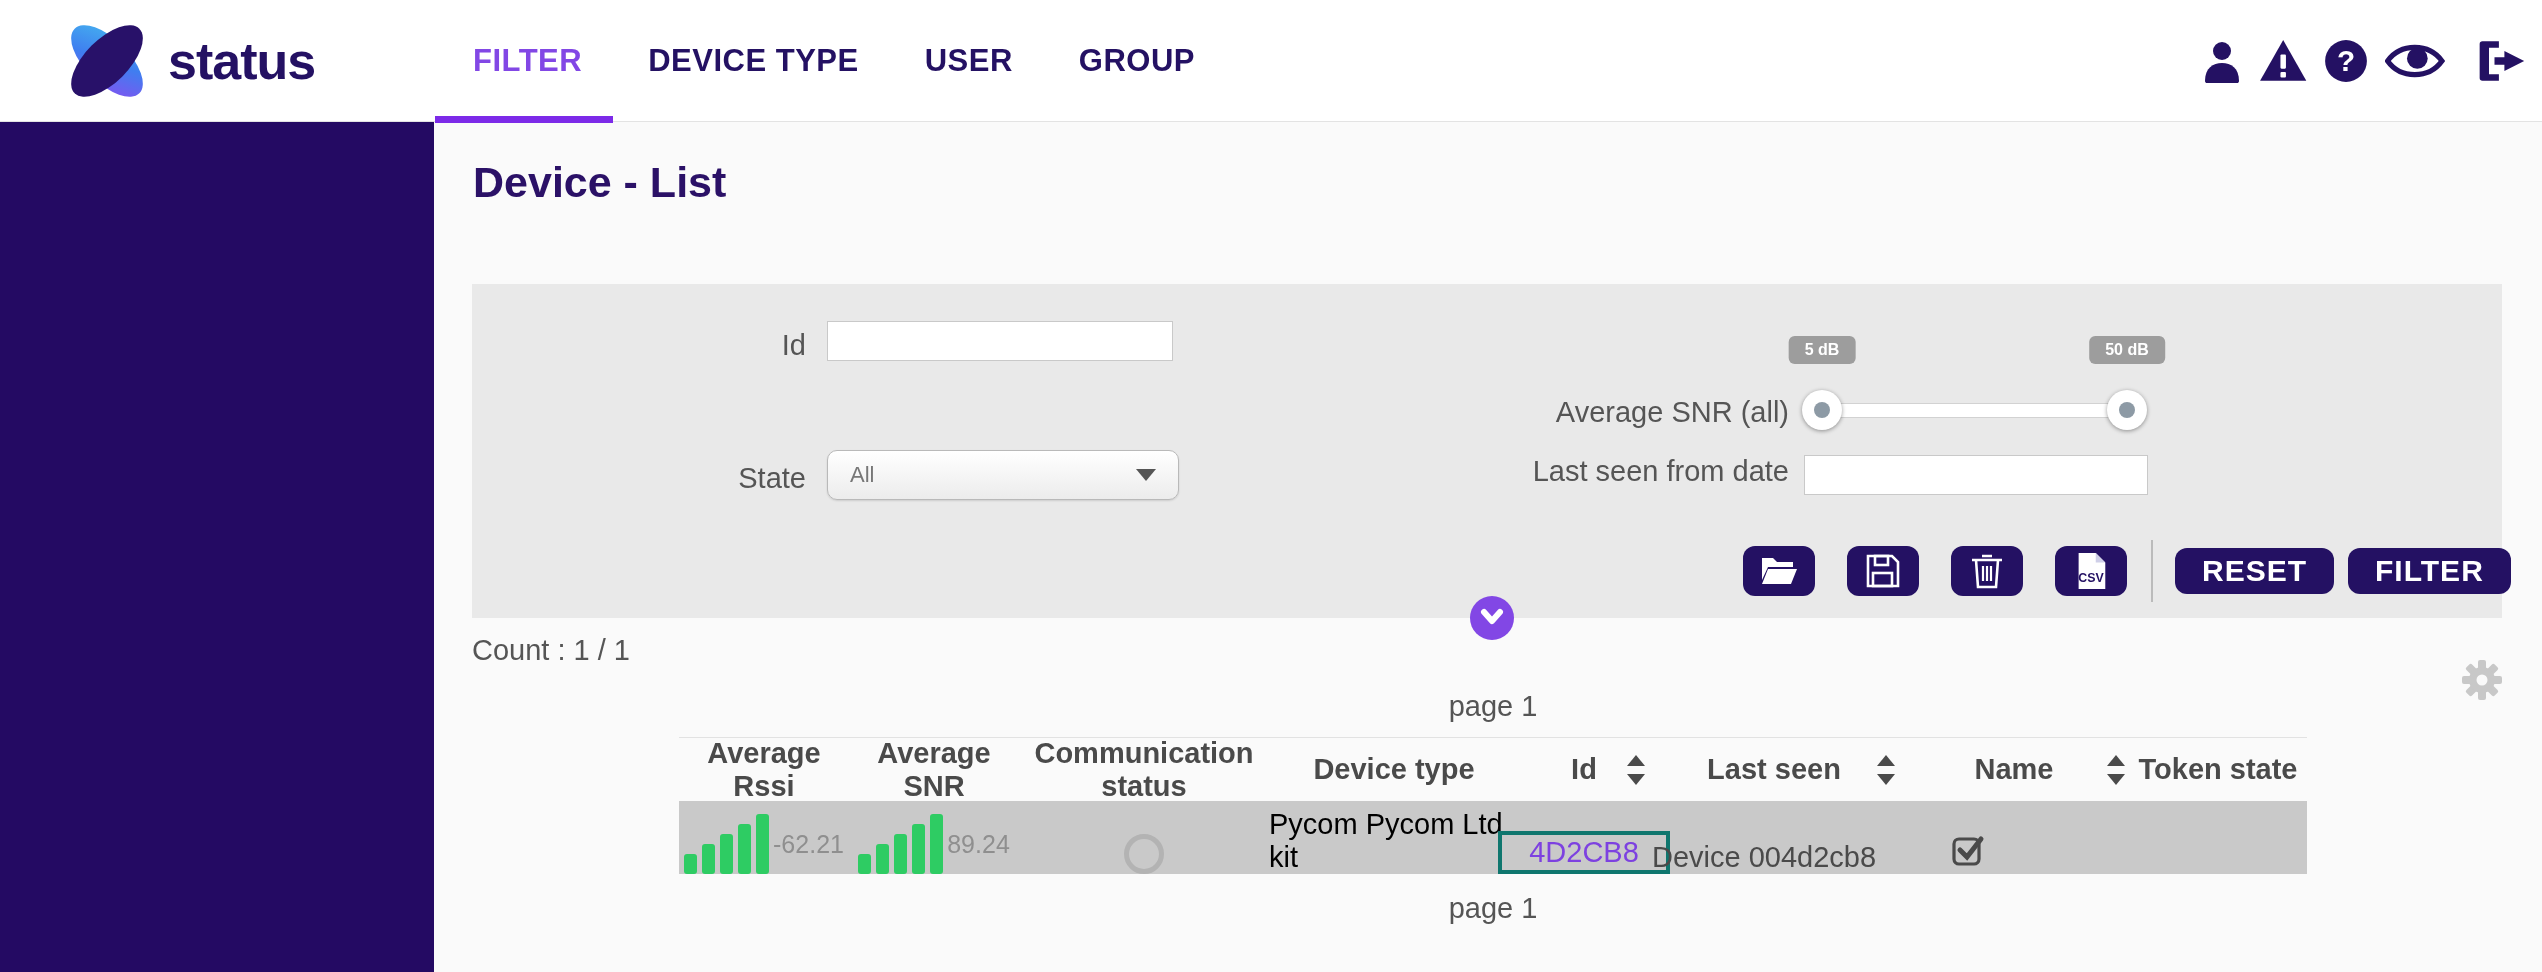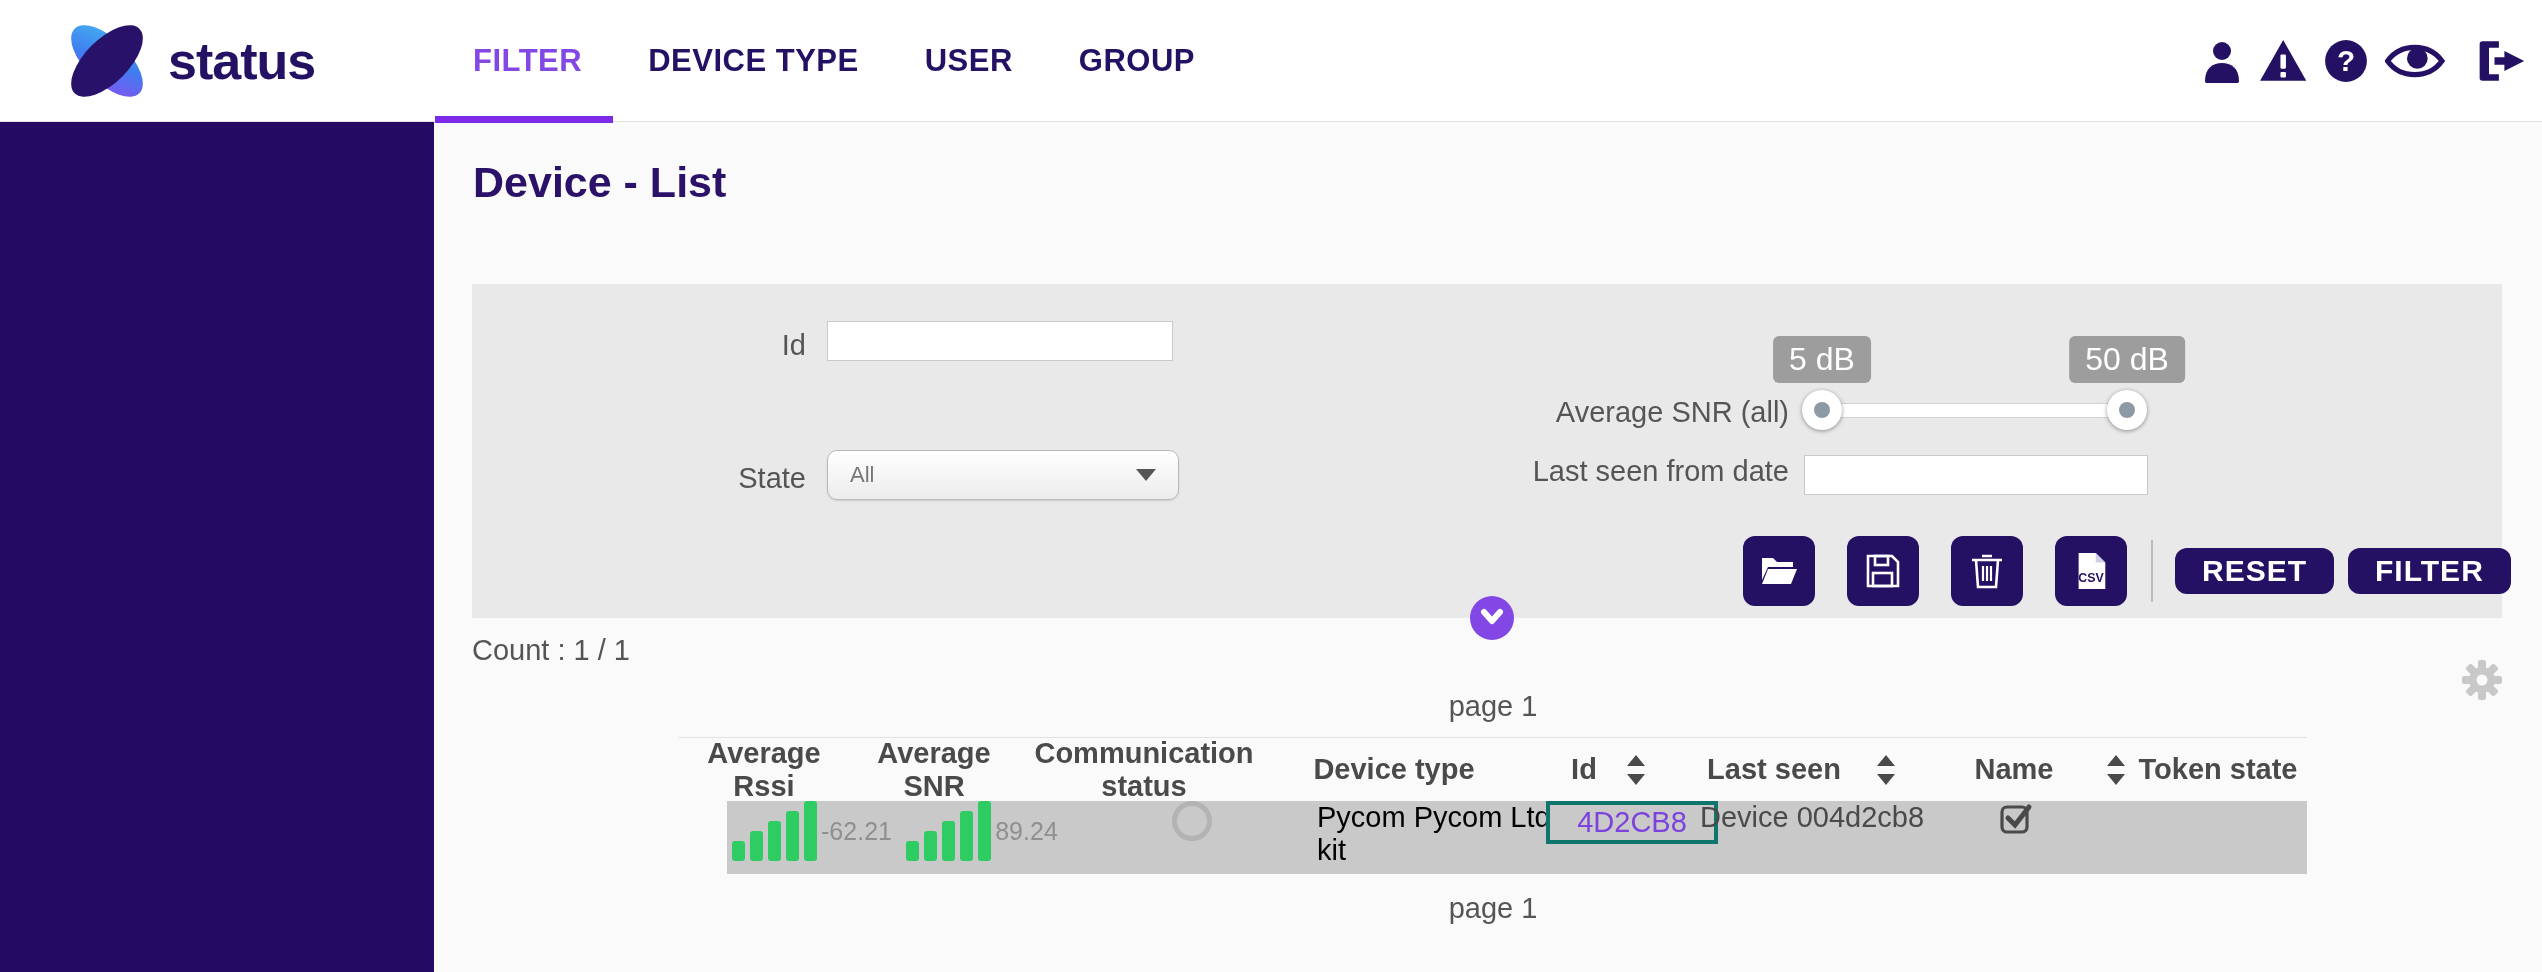--- a/index.html
+++ b/index.html
@@ -39,36 +39,36 @@
                   background:#fff; font-size:27px; color:#444; padding:0 12px; outline:none; }
   .f-state-label{ left:0; top:178px; }
   .f-state-select { position:absolute; left:355px; top:166px; width:352px; height:50px; border:1px solid #b9b9b9;
                   border-radius:10px; background:linear-gradient(#ffffff,#ececec); display:flex; align-items:center;
                   padding:0 22px; font-size:22px; color:#777; cursor:pointer; box-shadow:0 1px 2px rgba(0,0,0,.12); }
   .select-arrow { margin-left:auto; width:0; height:0; border-left:10px solid transparent;
                   border-right:10px solid transparent; border-top:12px solid #555; }
 
   .f-snr-label  { left:983px; top:112px; }
   .snr-badge { position:absolute; top:52px; transform:translateX(-50%); background:#9d9d9d; color:#fff;
-               font-size:32px; font-weight:normal; padding:5px 16px; border-radius:6px; white-space:nowrap; }
+               font-size:16px; font-weight:bold; padding:5px 16px; border-radius:6px; white-space:nowrap; }
   .badge-min { left:1350px; } .badge-max { left:1655px; }
   .slider-track { position:absolute; left:1332px; top:119px; width:340px; height:15px; background:#ffffff;
                   border-radius:8px; box-shadow:inset 0 0 0 1px #d2d2d2; cursor:pointer; }
   .slider-handle { position:absolute; top:106px; width:40px; height:40px; border-radius:50%; background:#fff;
                    box-shadow:0 1px 4px rgba(0,0,0,.4); cursor:grab; }
   .slider-handle::after { content:""; position:absolute; left:12px; top:12px; width:16px; height:16px;
                    border-radius:50%; background:#8d9aa5; }
   .handle-min { left:1330px; } .handle-max { left:1635px; }
 
   .f-ls-label  { left:983px; top:171px; }
   .f-ls-input  { position:absolute; left:1332px; top:171px; width:344px; height:40px; border:1px solid #c9c9c9;
                  background:#fff; font-size:27px; color:#444; padding:0 12px; outline:none; }
 
   .actions { position:absolute; left:1271px; top:256px; height:62px; display:flex; align-items:center; }
-  .icon-btn { width:72px; height:70px; background:#241163; border-radius:12px; margin-right:32px;
+  .icon-btn { width:72px; height:50px; background:#241163; border-radius:12px; margin-right:32px;
               display:flex; align-items:center; justify-content:center; cursor:pointer; flex:none; }
   .icon-btn svg { width:40px; height:40px; display:block; }
   .v-div { width:2px; height:62px; background:#bbbbbb; margin:0 8px 0 -8px; flex:none; }
   .text-btn { height:46px; background:#241163; border-radius:12px; color:#fff; font-size:30px; font-weight:bold;
               display:flex; align-items:center; justify-content:center; margin-left:14px; padding:0 27px;
               letter-spacing:1px; cursor:pointer; flex:none; }
 
   .chevron-btn { position:absolute; left:998px; bottom:-22px; width:44px; height:44px; border-radius:50%;
                  background:#8247e5; display:flex; align-items:center; justify-content:center; cursor:pointer; z-index:3; }
 
@@ -81,21 +81,21 @@
   .thead { display:flex; border-top:1px solid #e2e2e2; height:64px; align-items:center; }
   .th { position:relative; text-align:center; font-size:29px; font-weight:600; color:#4a4a4a; }
   .c0{width:170px;} .c1{width:170px;} .c2{width:250px;} .c3{width:250px;}
   .c4{width:130px;} .c5{width:250px;} .c6{width:230px;} .c7{width:178px;}
   .sort { position:absolute; right:4px; top:50%; transform:translateY(-50%); display:flex; flex-direction:column;
           gap:8px; cursor:pointer; }
   .tri-up   { width:0; height:0; border-left:9px solid transparent; border-right:9px solid transparent;
               border-bottom:11px solid #4a4a4a; }
   .tri-down { width:0; height:0; border-left:9px solid transparent; border-right:9px solid transparent;
               border-top:11px solid #4a4a4a; }
-  .trow { display:flex; height:73px; align-items:flex-start; background:#c9c9c9;margin-left:48px; }
+  .trow { display:flex; height:73px; align-items:flex-end; background:#c9c9c9; }
   .td { display:flex; align-items:center; justify-content:center; font-size:29px; color:#4a4a4a; }
   .bars { display:flex; align-items:flex-end; gap:5px; }
   .bar { width:13px; background:#2ecc63; border-radius:3px; }
   .bar:nth-child(1){height:20px;} .bar:nth-child(2){height:30px;} .bar:nth-child(3){height:40px;}
   .bar:nth-child(4){height:50px;} .bar:nth-child(5){height:60px;}
   .sig-val { font-size:25px; color:#8f8f8f; margin-left:4px; }
   .comm-ring { width:40px; height:40px; border-radius:50%; border:5px solid #b3b3b3; }
   .device-link { color:#000000; cursor:pointer; }
   .id-wrap { border:4px solid #0f766e; padding:1px 27px; }
   .id-link { color:#7d41e0; cursor:pointer; }

